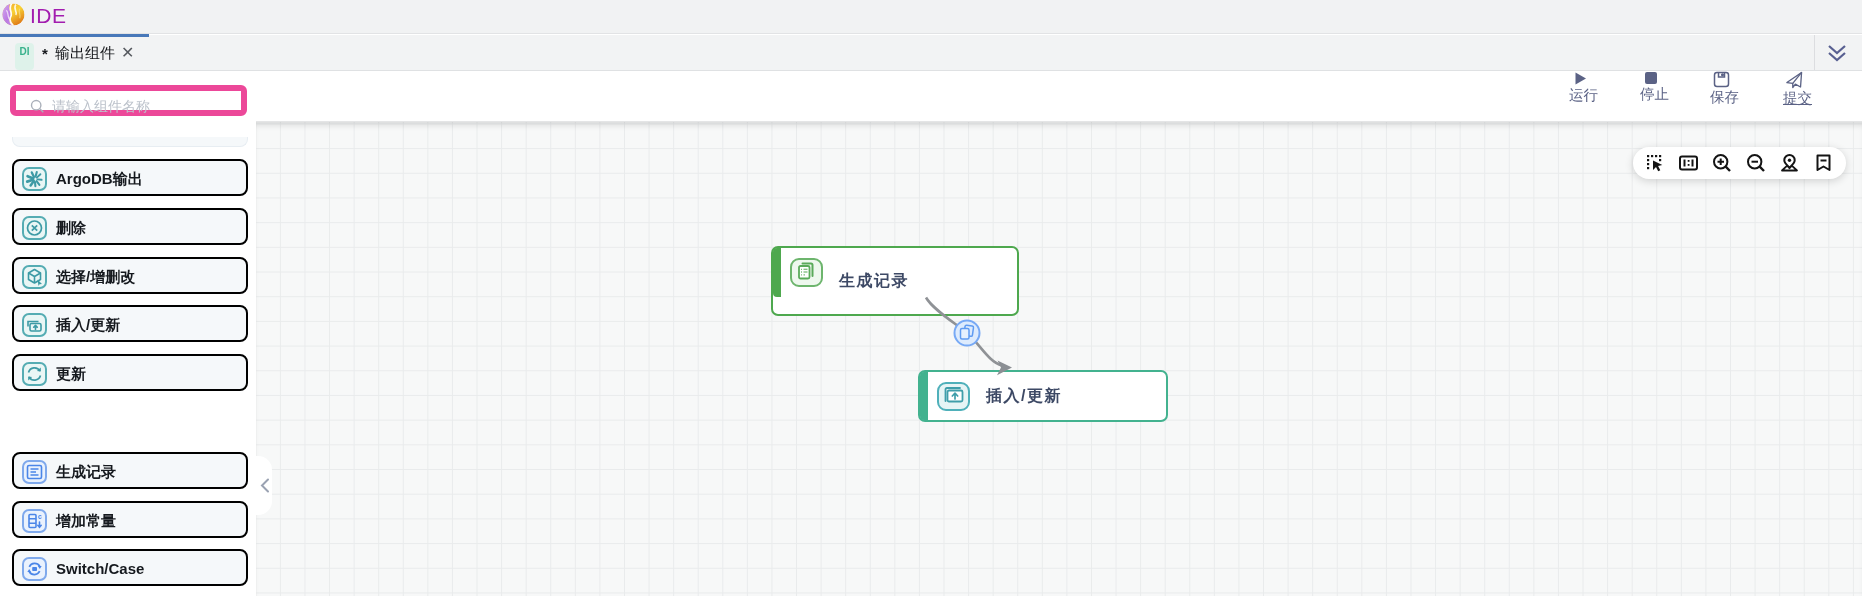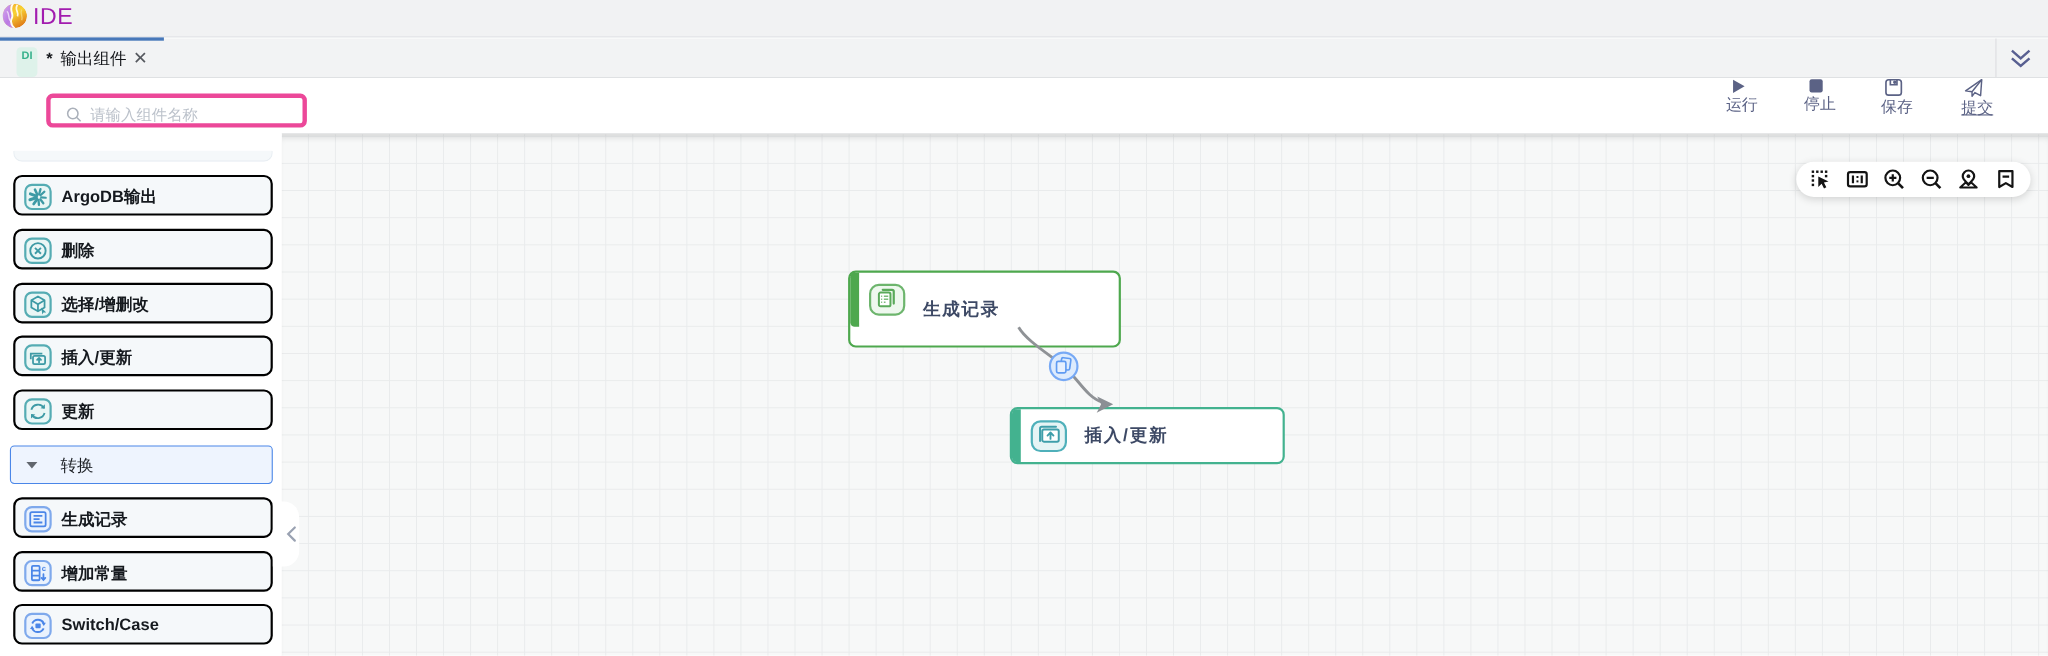--- a/index.html
+++ b/index.html
@@ -13,21 +13,21 @@
 
 #tabbar { position:absolute; left:0; top:35px; width:1862px; height:36px; background:#f2f3f4; border-bottom:1px solid #dfe1e3; }
 #dibadge { position:absolute; left:15px; top:8px; width:19px; height:27px; background:#def2ea; color:#37b18b; border-radius:4px; font-size:10px; font-weight:bold; text-align:center; line-height:17px; }
 #tabstar { position:absolute; left:42px; top:10px; font-size:15px; font-weight:bold; color:#17191d; }
 #tabtitle { position:absolute; left:55px; top:9px; font-size:15px; font-weight:500; color:#121418; }
 #tabclose { position:absolute; left:121px; top:8px; font-size:16px; color:#56595f; }
 #tabright { position:absolute; right:0; top:0; width:48px; height:35px; border-left:1px solid #dcdde0; }
 #tabchev { position:absolute; right:15px; top:9px; }
 
 #sidebar { position:absolute; left:0; top:71px; width:256px; height:525px; background:#fff; z-index:6; }
-#search { position:absolute; left:10px; top:14px; width:237px; height:31px; border:4px solid #ec4899; border-radius:6px; background:#fff;margin-left:32px; }
+#search { position:absolute; left:10px; top:14px; width:237px; height:31px; border:6px solid #ec4899; border-radius:6px; background:#fff; }
 #search svg { position:absolute; left:14px; top:8px; }
 #search span { position:absolute; left:36px; top:7px; font-size:14px; color:#bcc2cb; }
 .item { position:absolute; left:12px; width:236px; height:37px; background:#f5f8fa; border:2px solid #000000; border-radius:8px; }
 .item .ic { position:absolute; left:8px; top:6px; width:25px; height:24px; border-radius:7px; }
 .ic.teal { border:2px solid #55acb3; background:#e9f6f5; }
 .ic.blue { border:2px solid #7fa9ec; background:#eaf2fd; }
 .item .tx { position:absolute; left:42px; top:9px; font-size:15px; font-weight:bold; color:#15191e; }
 #cutitem { position:absolute; left:12px; top:66px; width:236px; height:9.5px; background:#f5f8fa; border:1px solid #e7edf2; border-top:none; border-radius:0 0 8px 8px; }
 #secthdr { position:absolute; left:9px; top:333.5px; width:239px; height:35px; background:#eef4fe; border:1.5px solid #4a86e8; border-radius:4px; }
 #secthdr .tri { position:absolute; left:14px; top:14px; width:0; height:0; border-left:5.5px solid transparent; border-right:5.5px solid transparent; border-top:6.5px solid #61666e; }
@@ -172,24 +172,20 @@
           <path d="M4.5 8.5 A 6.3 6.3 0 0 1 16 7"></path>
           <path d="M16.5 11.5 A 6.3 6.3 0 0 1 5 13"></path>
         </g>
         <path d="M16.8 3.5 L16.8 7.6 L12.9 7.1 Z" fill="#3d9aa5"></path>
         <path d="M4.2 16.5 L4.2 12.4 L8.1 12.9 Z" fill="#3d9aa5"></path>
       </svg>
     </div>
     <div class="tx">更新</div>
   </div>
 
-  <div id="secthdr">
-    <div class="tri"></div>
-    <div class="tx">转换</div>
-  </div>
 
   <div class="item" style="top:380.8px;">
     <div class="ic blue">
       <svg width="21" height="20" viewBox="0 0 21 20">
         <g stroke="#4b86e8" stroke-width="1.6" fill="none">
           <rect x="3.5" y="3.5" width="14" height="13" rx="1.5"></rect>
           <path d="M6.5 7 L14.5 7 M6.5 10 L12 10 M6.5 13 L14.5 13"></path>
         </g>
       </svg>
     </div>

